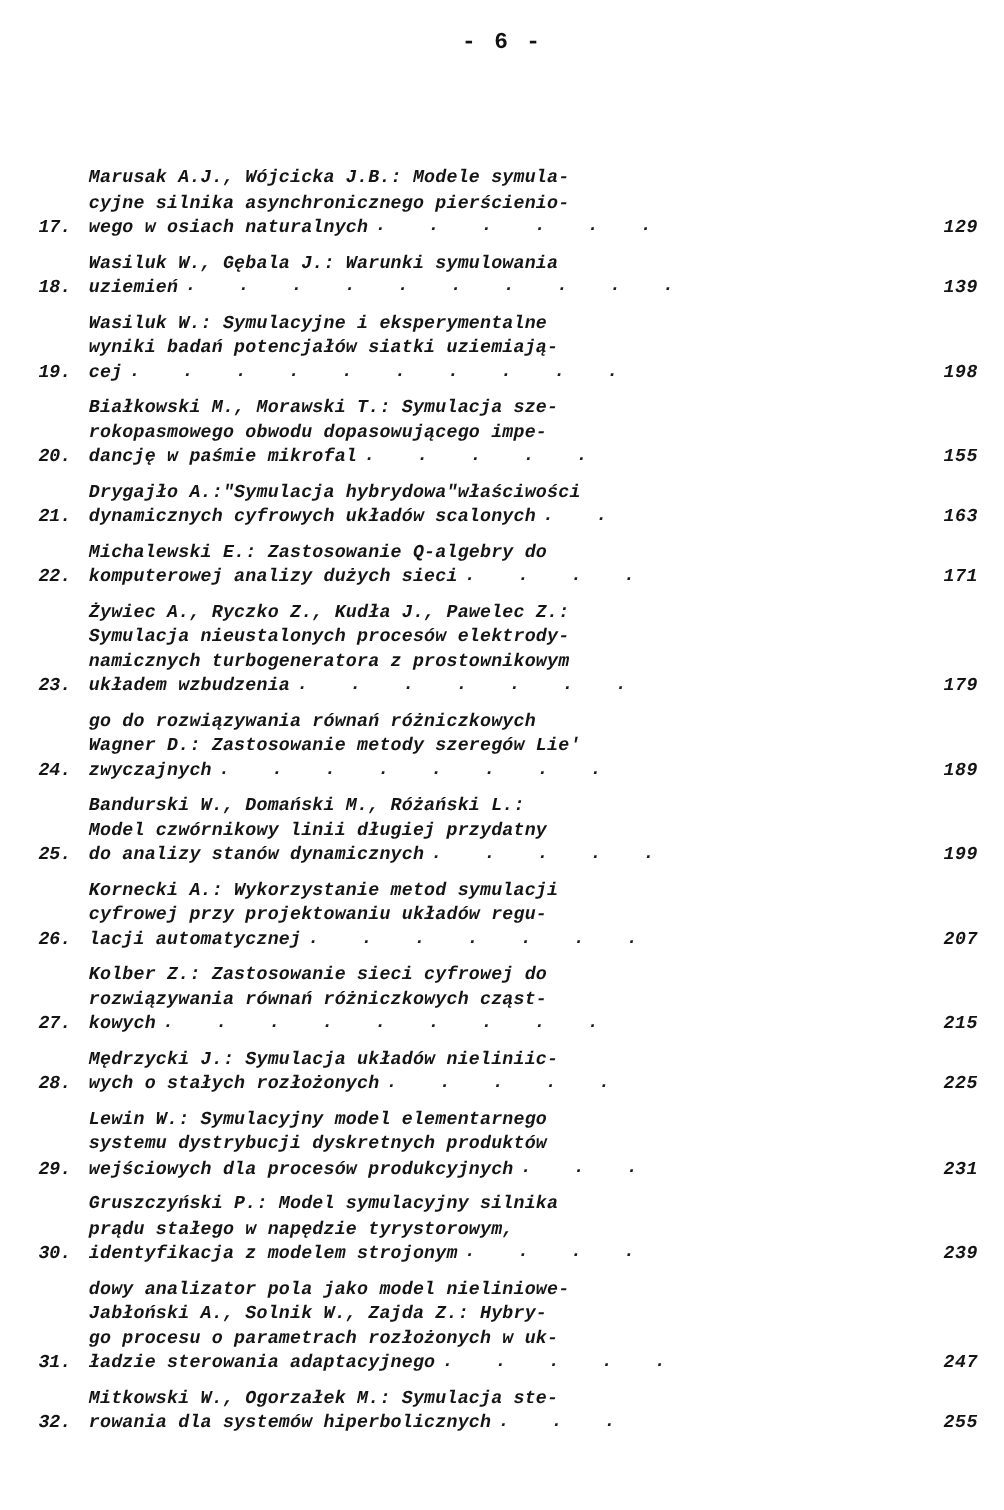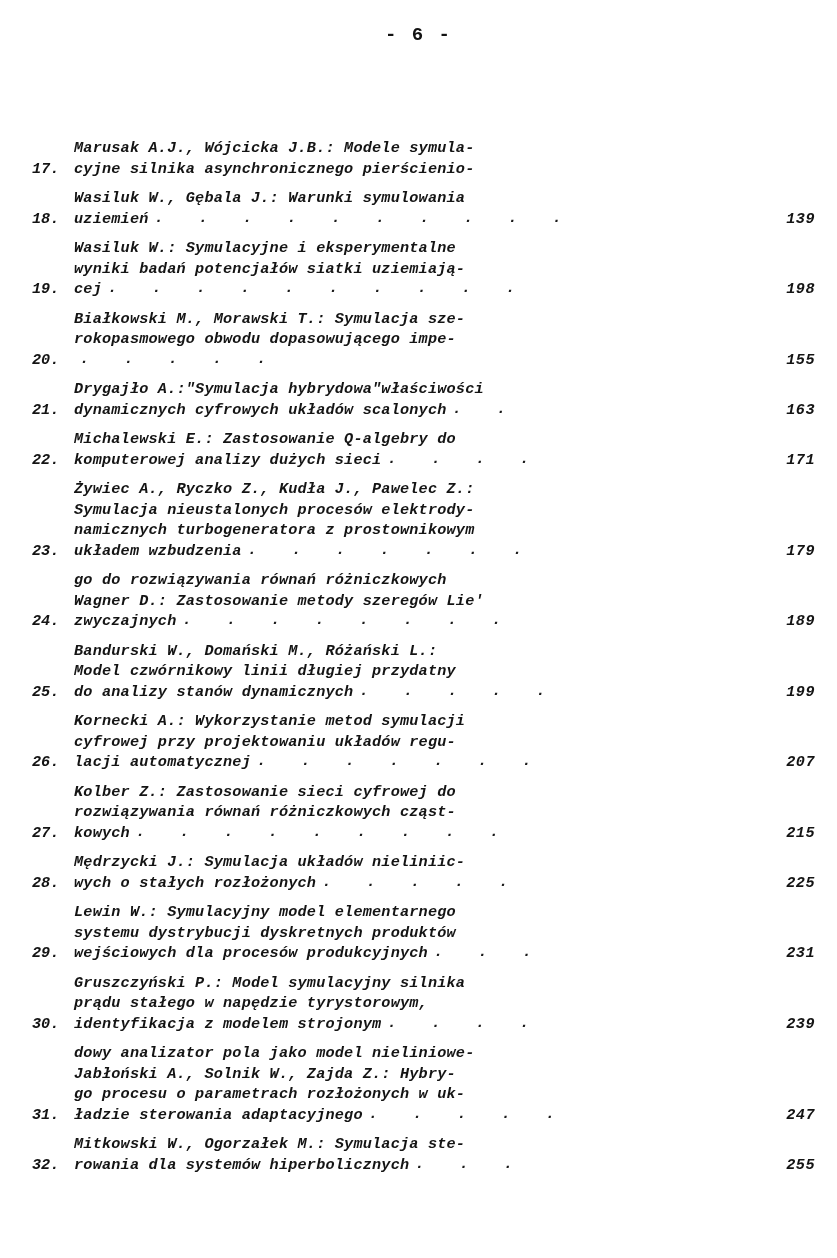--- a/index.html
+++ b/index.html
@@ -102,20 +102,25 @@
 <div class="page">
 
   <div class="page-number">- 6 -</div>
 
   <ul class="toc" id="toc-list">
       <li class="toc-entry">
         <span class="entry-num">17.</span>
         <div class="entry-body">
           <span class="entry-line">Marusak A.J., Wójcicka J.B.: Modele symula-</span>
           <span class="entry-line">cyjne silnika asynchronicznego pierścienio-</span>
+          <div class="entry-lastline">
+            <span class="lastline-text">wego w osiach naturalnych</span>
+            <span class="dots">. . . . . .</span>
+            <span class="entry-page">129</span>
+          </div>
         </div>
       </li>
       <li class="toc-entry">
         <span class="entry-num">18.</span>
         <div class="entry-body">
           <span class="entry-line">Wasiluk W., Gębala J.: Warunki symulowania</span>
           <div class="entry-lastline">
             <span class="lastline-text">uziemień</span>
             <span class="dots">. . . . . . . . . .</span>
             <span class="entry-page">139</span>
@@ -133,20 +138,21 @@
             <span class="entry-page">198</span>
           </div>
         </div>
       </li>
       <li class="toc-entry">
         <span class="entry-num">20.</span>
         <div class="entry-body">
           <span class="entry-line">Białkowski M., Morawski T.: Symulacja sze-</span>
           <span class="entry-line">rokopasmowego obwodu dopasowującego impe-</span>
           <div class="entry-lastline">
+            <span class="lastline-text">dancję w paśmie mikrofal</span>
             <span class="dots">. . . . .</span>
             <span class="entry-page">155</span>
           </div>
         </div>
       </li>
       <li class="toc-entry">
         <span class="entry-num">21.</span>
         <div class="entry-body">
           <span class="entry-line">Drygajło A.:"Symulacja hybrydowa"właściwości</span>
           <div class="entry-lastline">

